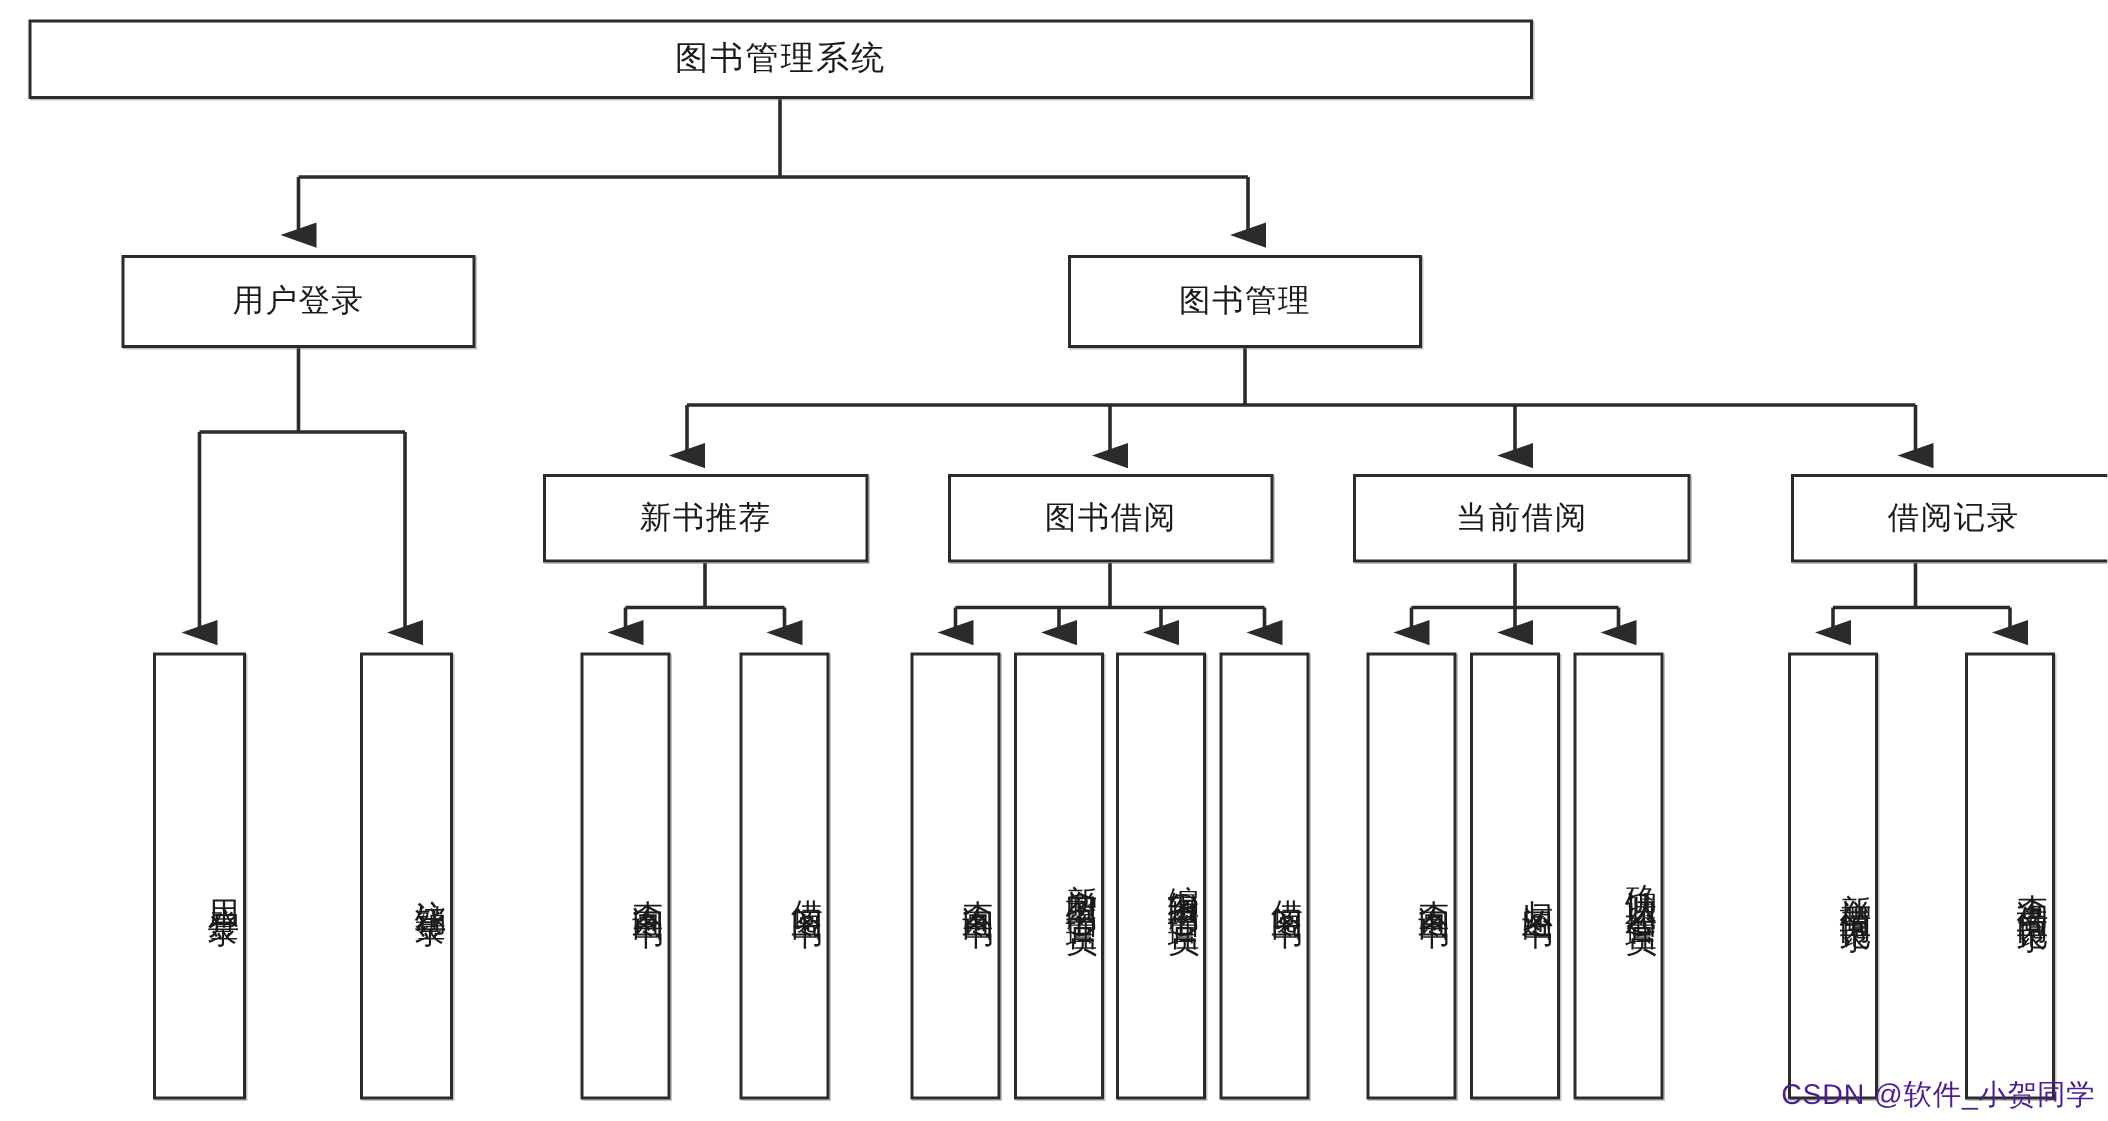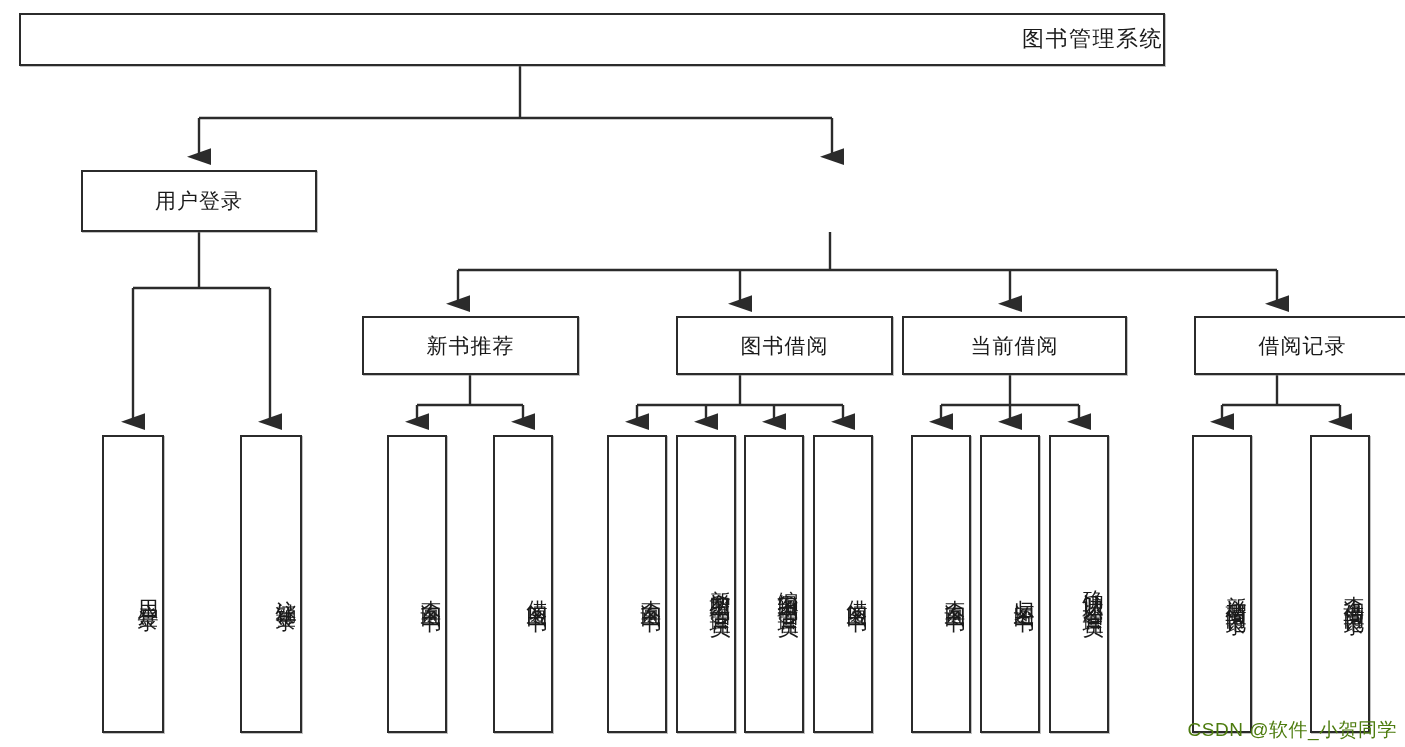--- a/index.html
+++ b/index.html
@@ -57,21 +57,21 @@
   .node.vert .vtext {
     display: block;
     writing-mode: vertical-rl;
     text-orientation: upright;
   }
   .watermark {
     position: absolute;
     right: 8px;
     bottom: 4px;
     font-size: 19px;
-    color: #4d7c0f;
+    color: #4c1d95;
     letter-spacing: 0.5px;
     white-space: nowrap;
   }
 </style>
 </head>
 <body>
 
 <div id="canvas">
 
   <svg class="wires" viewBox="0 0 1405 747">
@@ -117,32 +117,35 @@
       <path d="M1010,405 L1010,421" marker-end="url(#arrow)"></path>
       <path d="M1079,405 L1079,421" marker-end="url(#arrow)"></path>
 
       <path d="M1277,375 L1277,405"></path>
       <path d="M1222,405 L1340,405"></path>
       <path d="M1222,405 L1222,421" marker-end="url(#arrow)"></path>
       <path d="M1340,405 L1340,421" marker-end="url(#arrow)"></path>
     </g>
   </svg>
 
-  <div class="node horiz root" style="left:19px; top:13px; width:1146px; height:53px;justify-content:flex-end;">
+  <div class="node horiz root" style="left:19px; top:13px; width:1003px; height:53px;">
     <span>图书管理系统</span>
   </div>
 
   <div class="node horiz" style="left:81px; top:170px; width:236px; height:62px;">
     <span>用户登录</span>
   </div>
+  <div class="node horiz" style="left:712px; top:170px; width:236px; height:62px;">
+    <span>图书管理</span>
+  </div>
 
   <div class="node horiz" style="left:362px; top:316px; width:217px; height:59px;text-align:right;">
     <span>新书推荐</span>
   </div>
-  <div class="node horiz" style="left:632px; top:316px; width:217px; height:59px;margin-left:44px;">
+  <div class="node horiz" style="left:632px; top:316px; width:217px; height:59px;">
     <span>图书借阅</span>
   </div>
   <div class="node horiz" style="left:902px; top:316px; width:225px; height:59px;">
     <span>当前借阅</span>
   </div>
   <div class="node horiz" style="left:1194px; top:316px; width:217px; height:59px;">
     <span>借阅记录</span>
   </div>
 
   <div class="node vert" style="left:102px; top:435px; width:62px; height:298px;">

